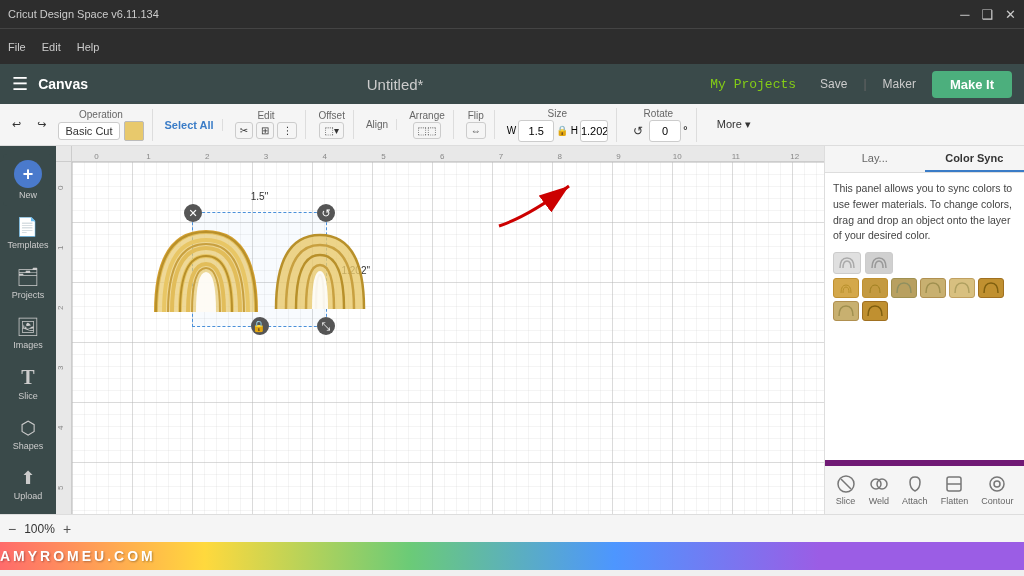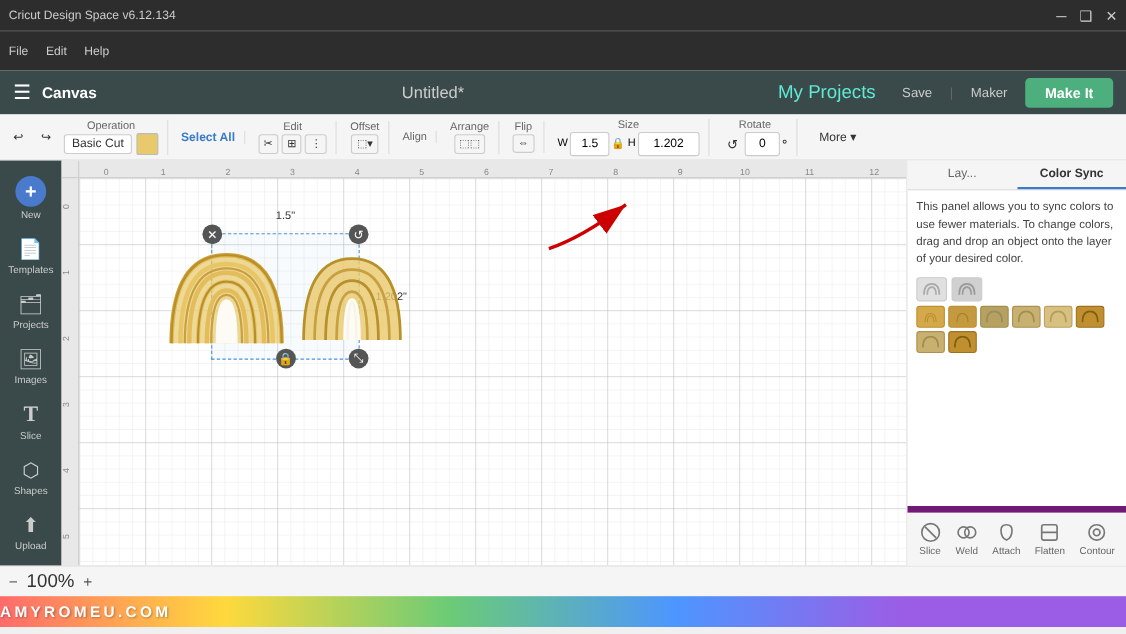--- a/index.html
+++ b/index.html
@@ -42,21 +42,21 @@
       align-items: center;
       justify-content: space-between;
       padding: 0 12px;
       color: #fff;
     }
     #header .left { display: flex; align-items: center; gap: 10px; }
     #header .hamburger { font-size: 18px; cursor: pointer; }
     #header .canvas-label { font-size: 14px; font-weight: 600; }
     #header .center { font-size: 15px; font-weight: 500; color: #ccc; }
     #header .right { display: flex; align-items: center; gap: 8px; }
-    #header .btn-my-projects { background: transparent; border: none; color: #5eead4; cursor: pointer; font-size: 17px; padding: 4px 8px; }
+    #header .btn-my-projects { background: transparent; border: none; color: #84cc16; cursor: pointer; font-size: 13px; padding: 4px 8px; font-family: Liberation Mono, monospace; }
     #header .btn-save { background: transparent; border: none; color: #ccc; cursor: pointer; font-size: 12px; padding: 4px 8px; }
     #header .divider-v { color: #666; }
     #header .btn-maker { background: transparent; border: none; color: #ccc; cursor: pointer; font-size: 12px; padding: 4px 8px; }
     #header .btn-make-it { background: #4caf7d; border: none; color: #fff; cursor: pointer; font-size: 13px; font-weight: 700; padding: 6px 18px; border-radius: 4px; }
 
     
     #toolbar {
       height: 42px;
       background: #f5f5f5;
       border-bottom: 1px solid #ddd;
@@ -175,21 +175,21 @@
     #bottom-panel {
       height: 28px;
       background: #f5f5f5;
       border-top: 1px solid #ddd;
       display: flex;
       align-items: center;
       padding: 0 8px;
       gap: 8px;
     }
     .zoom-btn { background: none; border: none; cursor: pointer; font-size: 14px; color: #555; }
-    .zoom-val { font-size: 17px; color: #333; }
+    .zoom-val { font-size: 12px; color: #333; }
 
     
     #footer {
       height: 28px;
       background: linear-gradient(90deg, #ff6b6b 0%, #ffd93d 20%, #6bcb77 40%, #4d96ff 60%, #9b5de5 80%);
       display: flex;
       align-items: center;
     }
     #footer .footer-text {
       font-size: 14px;
@@ -205,21 +205,21 @@
       gap: 2px;
       cursor: pointer;
       padding: 2px 6px;
     }
   </style>
 </head>
 <body>
 
 <div id="titlebar">
   <div class="app-title">
-    <span>Cricut Design Space v6.12.134</span>
+    <span>Cricut Design Space v6.11.134</span>
   </div>
   <div class="win-controls">
     <span>─</span>
     <span>❑</span>
     <span>✕</span>
   </div>
 </div>
 
 <div id="menubar">
   <span>File</span>
@@ -301,21 +301,21 @@
   </div>
 
   <div class="tb-group">
     <div class="tb-item">
       <span class="tb-label">Size</span>
       <div style="display:flex;align-items:center;gap:2px;font-size:10px;">
         <span>W</span>
         <input class="tb-input" style="width: 36px;" value="1.5">
         <span>🔒</span>
         <span>H</span>
-        <input class="tb-input" style="width: 56px;" value="1.202">
+        <input class="tb-input" style="width: 28px;" value="1.202">
       </div>
     </div>
   </div>
 
   <div class="tb-group">
     <div class="tb-item">
       <span class="tb-label">Rotate</span>
       <div style="display:flex;align-items:center;gap:2px;">
         <button class="tb-btn" style="font-size:12px;">↺</button>
         <input class="tb-input" style="width: 32px;" value="0">

